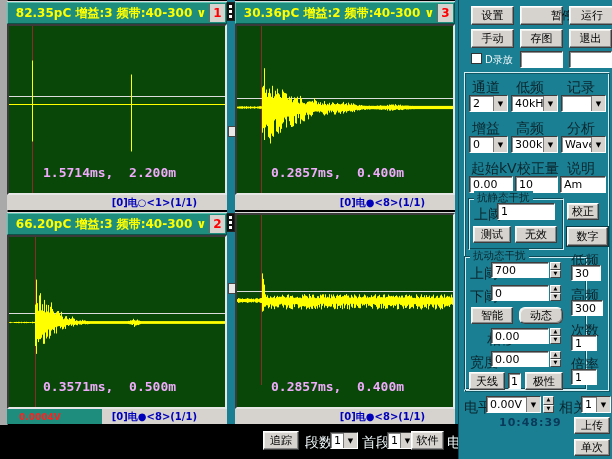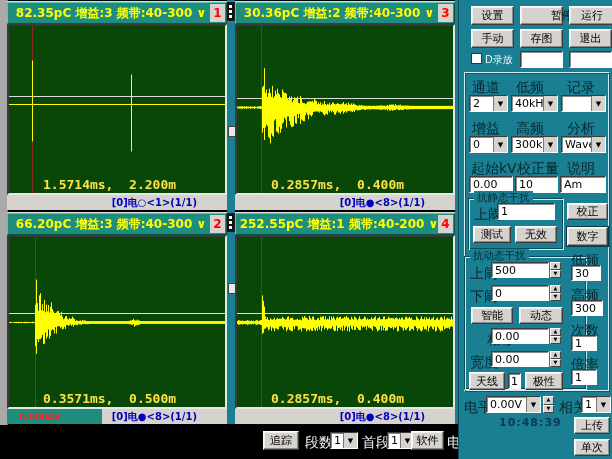--- a/index.html
+++ b/index.html
@@ -14,21 +14,21 @@
     background-image:repeating-linear-gradient(0deg,#111 0 2px,transparent 2px 5px),
                      repeating-linear-gradient(90deg,#111 0 2px,transparent 2px 5px);}
   .panel{position:absolute;display:flex;flex-direction:column;background:#9c9c9c;border-top:1px solid #d9d9d9;}
   .ptitle{height:20px;flex:0 0 20px;background:#1f8d7e;border:1px solid;border-color:#5cc4b2 #0c5448 #0c5448 #5cc4b2;
           position:relative;display:flex;align-items:center;justify-content:center;}
   .ptext{color:#ffff00;font-weight:bold;font-size:12px;white-space:nowrap;transform:translateX(-6px);}
   .pbadge{position:absolute;right:1px;top:1px;bottom:1px;width:15px;background:#d6d3ce;border-left:1px solid #6a6a6a;
           color:#ff0000;font-weight:bold;font-size:12px;display:flex;align-items:center;justify-content:center;}
   .pwave{position:relative;flex:1 1 auto;background:#084708;border:2px solid;border-color:#3a3a3a #e6e6e6 #e6e6e6 #3a3a3a;overflow:hidden;}
   .pwave svg{position:absolute;left:0;top:0;}
-  .pmeas{position:absolute;left:34px;bottom:1px;color:#fde047;font-weight:bold;font-size:13px;
+  .pmeas{position:absolute;left:34px;bottom:13px;color:#f0abfc;font-weight:bold;font-size:13px;
          font-family:"DejaVu Sans Mono",monospace;white-space:pre;z-index:2;}
   .pstatus{height:15px;flex:0 0 15px;background:#d6d3ce;position:relative;display:flex;align-items:center;
            justify-content:flex-end;padding-right:30px;color:#0000bb;font-weight:bold;font-size:10px;}
   .pfoot-note{position:absolute;left:0;top:0;bottom:0;width:95px;background:#1f8d7e;color:#ff2020;
               font-size:9px;font-weight:bold;display:flex;align-items:center;padding-left:12px;box-sizing:border-box;}
   
   #rightpanel{position:absolute;left:458px;top:0;width:154px;height:459px;background:#1b7f93;border-left:1px solid #0c4a58;}
   .btn{position:absolute;background:#d6d3ce;border:1px solid;border-color:#ffffff #3c3c3c #3c3c3c #ffffff;
        box-shadow:inset -1px -1px 0 #8a8a8a,inset 1px 1px 0 #f2f0ec;color:#000;font-size:11px;
        display:flex;align-items:center;justify-content:center;white-space:nowrap;cursor:default;box-sizing:border-box;}
@@ -120,24 +120,20 @@
         </svg>
       <div class="pmeas">0.3571ms,  0.500m</div>
     </div>
     <div class="pstatus">
       <span class="pfoot-note">0.0004V</span>
       <span>[0]电●&lt;8&gt;(1/1)</span>
     </div>
   </div>
 
   <div class="panel" style="left:235px;top:212px;width:220px;height:211px;">
-    <div class="ptitle">
-      <span class="ptext">252.55pC 增益:1 频带:40-200 ∨</span>
-      <span class="pbadge">4</span>
-    </div>
     <div class="pwave">
         <svg width="216" height="170">
           <line x1="24.5" y1="0" x2="24.5" y2="170" stroke="#8b2a2a" stroke-width="1"></line>
           <line x1="0" y1="76.5" x2="216" y2="76.5" stroke="#dcdcdc" stroke-width="1"></line>
           <path d="M0.5 84.1V86.9M1.5 83.1V87.9M2.5 83.4V87.6M3.5 83.7V87.3M4.5 83.9V87.1M5.5 83.4V87.6M6.5 84.0V87.0M7.5 84.0V87.0M8.5 83.8V87.2M9.5 83.7V87.3M10.5 83.1V87.9M11.5 83.5V87.5M12.5 83.8V87.2M13.5 83.9V87.1M14.5 83.5V87.5M15.5 84.1V86.9M16.5 83.7V87.3M17.5 84.4V86.6M18.5 83.6V87.4M19.5 83.2V87.8M20.5 83.3V87.7M21.5 84.1V86.9M22.5 83.6V87.4M23.5 83.1V87.9M24.5 83.0V88.0M25.5 58.4V96.7M26.5 63.9V95.8M27.5 69.6V91.8M28.5 79.3V91.6M29.5 81.9V90.2M30.5 80.3V90.4M31.5 82.8V93.3M32.5 83.1V92.1M33.5 81.3V89.4M34.5 82.4V93.8M35.5 82.7V90.6M36.5 82.1V91.5M37.5 80.8V94.2M38.5 83.2V91.4M39.5 81.9V91.4M40.5 80.8V92.4M41.5 82.1V92.3M42.5 81.6V89.6M43.5 81.8V89.4M44.5 81.6V88.8M45.5 79.7V90.7M46.5 81.1V92.6M47.5 81.8V89.8M48.5 82.6V90.3M49.5 82.2V94.4M50.5 79.9V92.6M51.5 79.4V90.4M52.5 82.6V93.0M53.5 81.0V93.5M54.5 81.1V94.0M55.5 80.6V94.3M56.5 82.5V89.3M57.5 82.9V92.1M58.5 82.6V89.2M59.5 82.4V89.0M60.5 81.8V89.5M61.5 82.9V93.3M62.5 82.6V92.6M63.5 82.6V91.8M64.5 83.2V94.5M65.5 79.6V91.2M66.5 81.2V91.1M67.5 79.1V91.6M68.5 80.4V91.3M69.5 80.9V94.3M70.5 81.6V92.9M71.5 83.2V92.5M72.5 79.0V94.1M73.5 81.0V91.8M74.5 82.5V93.7M75.5 79.7V94.0M76.5 79.6V90.9M77.5 82.4V92.8M78.5 83.1V94.0M79.5 83.1V91.3M80.5 81.2V93.6M81.5 81.2V90.0M82.5 83.1V92.4M83.5 79.6V88.9M84.5 80.5V94.4M85.5 79.3V90.8M86.5 79.3V88.8M87.5 82.3V92.6M88.5 79.3V90.7M89.5 82.7V91.1M90.5 81.7V93.1M91.5 82.3V91.6M92.5 79.2V91.3M93.5 83.2V91.8M94.5 79.5V91.5M95.5 81.4V89.2M96.5 79.4V92.5M97.5 81.4V94.2M98.5 83.1V93.7M99.5 80.8V88.8M100.5 79.6V94.1M101.5 81.0V91.0M102.5 80.1V90.7M103.5 79.6V93.0M104.5 82.0V90.4M105.5 81.2V94.2M106.5 81.2V88.7M107.5 79.9V93.3M108.5 80.3V90.4M109.5 79.0V88.9M110.5 80.7V94.0M111.5 80.5V90.2M112.5 82.5V94.5M113.5 82.7V88.8M114.5 79.8V91.7M115.5 81.5V92.8M116.5 82.7V88.9M117.5 79.4V93.1M118.5 80.5V92.8M119.5 81.5V89.7M120.5 83.2V91.1M121.5 81.7V92.8M122.5 79.3V93.2M123.5 81.9V93.2M124.5 82.5V88.8M125.5 82.1V90.7M126.5 81.5V89.7M127.5 79.5V90.3M128.5 80.4V89.1M129.5 82.6V92.7M130.5 81.3V88.9M131.5 82.6V90.8M132.5 82.1V90.5M133.5 82.3V91.2M134.5 80.2V92.0M135.5 81.9V93.7M136.5 81.3V89.0M137.5 80.4V89.5M138.5 79.2V90.0M139.5 83.2V91.8M140.5 81.4V94.4M141.5 80.9V93.6M142.5 79.8V92.8M143.5 82.2V89.1M144.5 82.1V93.7M145.5 82.3V88.8M146.5 79.7V93.2M147.5 79.4V90.9M148.5 82.6V94.1M149.5 81.9V93.3M150.5 81.8V93.5M151.5 79.6V90.1M152.5 80.9V90.1M153.5 81.3V91.2M154.5 80.9V91.1M155.5 81.4V90.2M156.5 80.7V92.7M157.5 82.1V90.4M158.5 81.0V91.0M159.5 80.3V89.5M160.5 81.4V94.4M161.5 82.4V94.0M162.5 80.9V88.9M163.5 82.4V89.9M164.5 80.6V90.2M165.5 80.6V91.5M166.5 82.6V93.8M167.5 82.4V90.7M168.5 80.1V93.0M169.5 79.6V92.7M170.5 81.3V91.1M171.5 81.0V89.7M172.5 79.8V94.0M173.5 81.4V93.4M174.5 80.7V92.1M175.5 82.6V91.9M176.5 82.9V93.4M177.5 82.8V89.2M178.5 83.1V89.2M179.5 79.3V91.0M180.5 80.8V94.1M181.5 82.0V91.6M182.5 83.2V91.6M183.5 81.5V93.5M184.5 79.3V94.5M185.5 82.1V93.2M186.5 82.2V89.8M187.5 80.3V92.3M188.5 82.5V91.9M189.5 80.1V93.2M190.5 82.0V89.1M191.5 81.8V94.4M192.5 80.5V90.9M193.5 83.0V89.3M194.5 81.6V89.6M195.5 81.4V91.8M196.5 79.6V92.7M197.5 83.2V89.7M198.5 82.7V94.5M199.5 81.3V93.6M200.5 80.7V89.6M201.5 82.9V91.2M202.5 82.6V92.7M203.5 80.5V94.5M204.5 79.6V93.2M205.5 81.3V94.1M206.5 82.7V89.2M207.5 79.3V92.4M208.5 82.7V91.4M209.5 81.7V90.8M210.5 80.8V91.2M211.5 81.7V90.6M212.5 81.4V92.0M213.5 82.5V89.7M214.5 79.6V89.1M215.5 82.4V89.8" stroke="#ffff00" stroke-width="1" fill="none"></path>
         </svg>
       <div class="pmeas">0.2857ms,  0.400m</div>
     </div>
     <div class="pstatus">
       <span>[0]电●&lt;8&gt;(1/1)</span>
@@ -214,40 +210,40 @@
     <div class="fld" style="left:56px;top:176px;width:43px;height:17px;">10</div>
     <div class="fld" style="left:101px;top:176px;width:46px;height:17px;">Am</div>
 
     <div class="group" style="left:9px;top:198px;width:94px;height:50px;">
       <span class="gtitle">抗静态干扰</span>
     </div>
     <span class="lbl" style="left:15px;top:206px;">上阈</span>
     <div class="fld" style="left:38px;top:203px;width:58px;height:17px;">1</div>
     <div class="btn" style="left:14px;top:226px;width:38px;height:17px;">测试</div>
     <div class="btn" style="left:56px;top:226px;width:42px;height:17px;">无效</div>
-    <div class="btn" style="left:108px;top:203px;width:41px;height:17px;">校正</div>
+    <div class="btn" style="left:108px;top:203px;width:32px;height:17px;">校正</div>
     <div class="btn bold" style="left:108px;top:227px;width:41px;height:19px;">数字</div>
 
     <div class="group" style="left:5px;top:256px;width:102px;height:132px;padding-left:19px;">
       <span class="gtitle">抗动态干扰</span>
     </div>
     <span class="lbl" style="left:11px;top:265px;">上阈</span>
-    <div class="fld" style="left:32px;top:262px;width:58px;height:16px;">500</div>
+    <div class="fld" style="left:32px;top:262px;width:58px;height:16px;">700</div>
     <div class="spin" style="left:91px;top:262px;height:16px;">
       <div class="spin-b">▲</div>
       <div class="spin-b">▼</div>
     </div>
     <span class="lbl" style="left:11px;top:288px;">下阈</span>
     <div class="fld" style="left:32px;top:285px;width:58px;height:16px;">0</div>
     <div class="spin" style="left:91px;top:285px;height:16px;">
       <div class="spin-b">▲</div>
       <div class="spin-b">▼</div>
     </div>
     <div class="btn" style="left:12px;top:307px;width:42px;height:17px;">智能</div>
-    <div class="btn" style="left:60px;top:307px;width:44px;height:17px;">动态</div>
+    <div class="btn" style="left:60px;top:307px;width:44px;height:17px;border-radius:6px;">动态</div>
     <span class="lbl" style="left:28px;top:331px;">相移</span>
     <div class="fld" style="left:32px;top:328px;width:58px;height:16px;">0.00</div>
     <div class="spin" style="left:91px;top:328px;height:16px;">
       <div class="spin-b">▲</div>
       <div class="spin-b">▼</div>
     </div>
     <span class="lbl" style="left:11px;top:354px;">宽度</span>
     <div class="fld" style="left:32px;top:351px;width:58px;height:16px;">0.00</div>
     <div class="spin" style="left:91px;top:351px;height:16px;">
       <div class="spin-b">▲</div>

